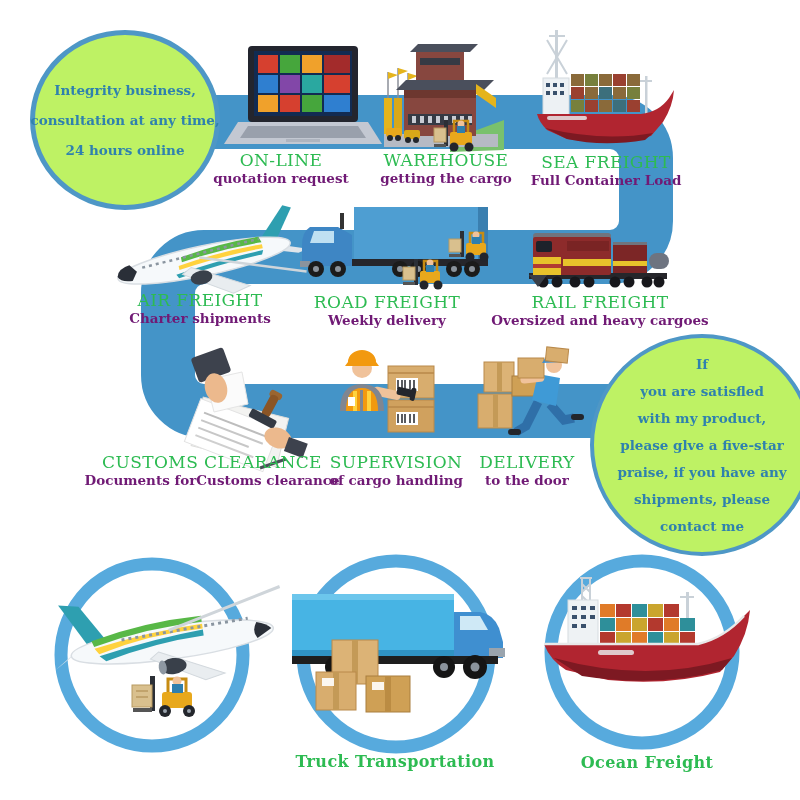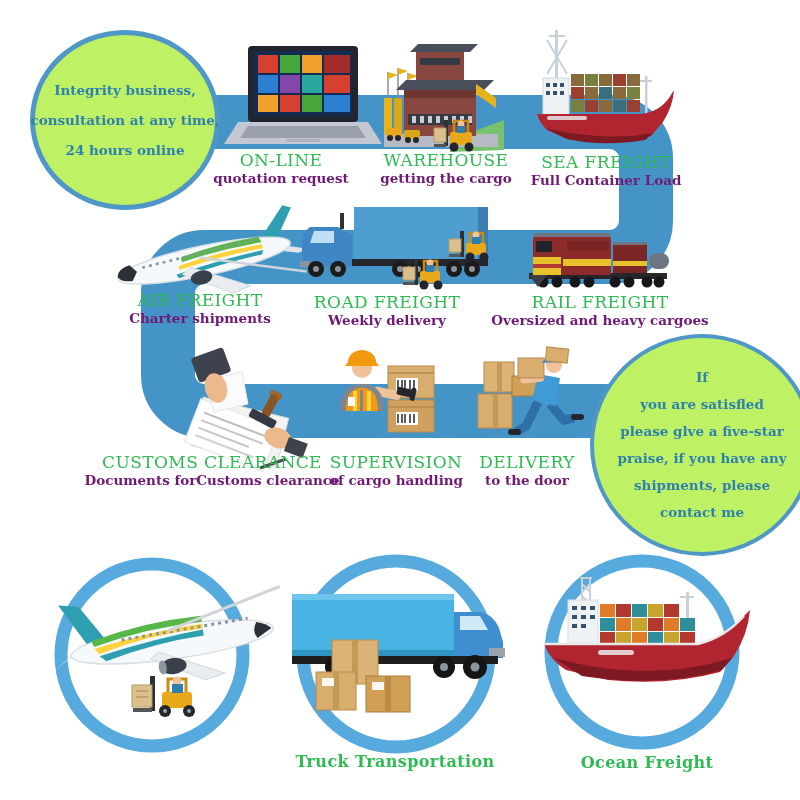--- a/index.html
+++ b/index.html
@@ -400,20 +400,21 @@
 
 <div class="badge" id="badge-integrity">
   <span class="bl">Integrity business,</span>
   <span class="bl">consultation at any time,</span>
   <span class="bl">24 hours online</span>
 </div>
 
 <div class="badge" id="badge-review">
   <span class="bl">If</span>
   <span class="bl">you are satisfled</span>
+  <span class="bl">with my product,</span>
   <span class="bl">please glve a five-star</span>
   <span class="bl">praise, if you have any</span>
   <span class="bl">shipments, please</span>
   <span class="bl">contact me</span>
 </div>
 
 <div class="step" style="left:281px;top:150px">
   <div class="t">ON-LINE</div>
   <div class="s">quotation request</div>
 </div>

